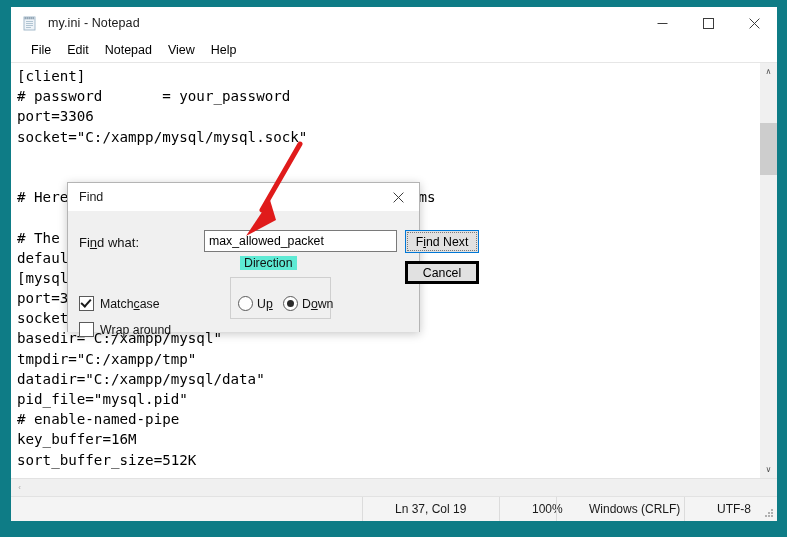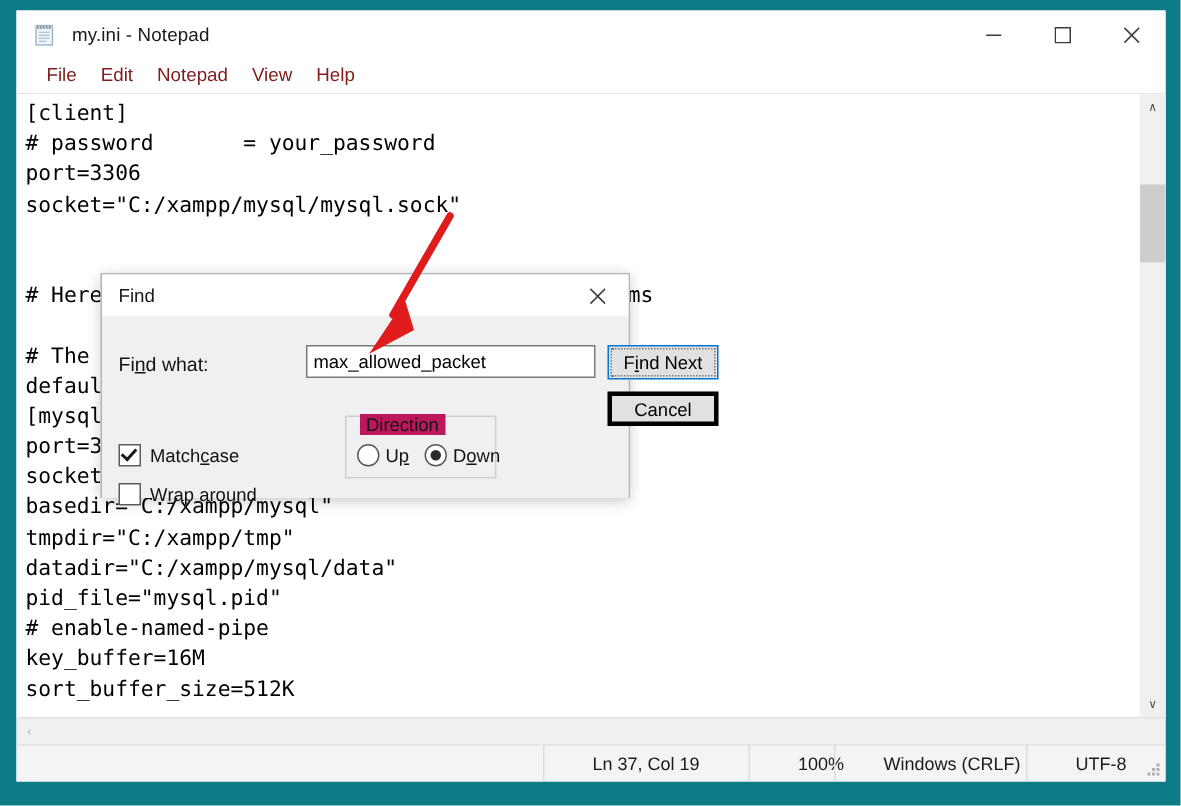--- a/index.html
+++ b/index.html
@@ -72,21 +72,21 @@
     height: 23px;
     display: flex;
     align-items: center;
     padding-left: 12px;
     background: #ffffff;
     flex: none;
     border-bottom: 1px solid #e6e6e6;
   }
   .menu-item {
     font-size: 12.5px;
-    color: #7f1d1d;
+    color: #000000;
     padding: 2px 8px 3px 8px;
     cursor: default;
   }
 
   
   #editor-area {
     flex: 1;
     position: relative;
     display: flex;
     min-height: 0;
@@ -291,22 +291,22 @@
     left: 162px;
     top: 66px;
     width: 101px;
     height: 42px;
     border: 1px solid #cfcfcf;
     box-sizing: border-box;
   }
   #direction-legend {
     position: absolute;
     left: 172px;
-    top: 65px;
-    background: #be185d;
+    top: 45px;
+    background: #5eead4;
     padding: 0 4px;
     font-size: 12.3px;
     color: #121212;
   }
   .radio-row {
     position: absolute;
     display: flex;
     align-items: center;
     font-size: 12.3px;
     color: #121212;

